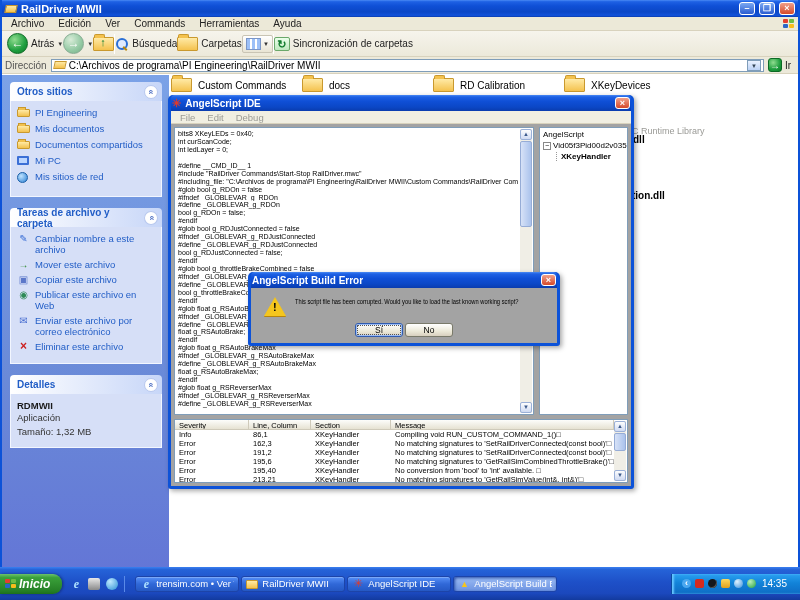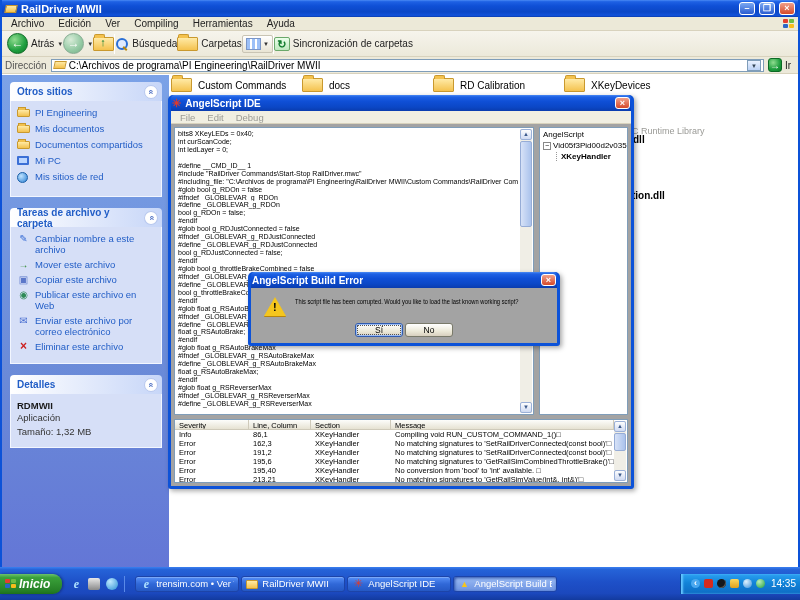--- a/index.html
+++ b/index.html
@@ -145,21 +145,21 @@
   .messenger-icon{border-radius:50%;background:radial-gradient(circle at 35% 30%,#bfe9ff,#2a8fd4);}
   .qsep{width:1px;height:16px;background:#1a3a8c;border-right:1px solid #5a8ae8;}
   .tk-buttons{display:flex;gap:2px;margin-left:2px;}
   .tkb{width:104px;height:16px;border-radius:3px;display:flex;align-items:center;gap:4px;padding:0 4px;color:#fff;font-size:9.5px;overflow:hidden;white-space:nowrap;
     background:linear-gradient(180deg,#5690f8,#3068d8 50%,#2558c4);border:1px solid #1d44a8;box-shadow:inset 0 1px 0 #7aa8f8;}
   .tkb.active{background:linear-gradient(180deg,#9cbcf4,#6e94e2);box-shadow:inset 1px 1px 3px #2a50a8;color:#fff;}
   .tki{flex:0 0 12px;height:12px;font-size:9px;line-height:12px;text-align:center;}
   .folder-tb-icon{background:linear-gradient(#ffeaa6,#f4c24e);border:1px solid #c9992e;height:9px !important;margin-top:2px;border-radius:1px;}
   .warning-icon::before{content:"▲";color:#f6c51e;font-size:9px;}
   .tkl{overflow:hidden;text-overflow:clip;}
-  #tray{margin-left:auto;height:20px;display:flex;align-items:center;gap:4px;padding:0 4px 0 10px;color:#fff;font-size:10px;
+  #tray{margin-left:auto;height:20px;display:flex;align-items:center;gap:4px;padding:0 13px 0 10px;color:#fff;font-size:10px;
     background:linear-gradient(180deg,#2aa0f2 0%,#1283d8 45%,#0e6cc4 100%);border-left:1px solid #0a4aa0;box-shadow:inset 2px 0 2px #66c6ff;}
   .tray-ic{width:9px;height:9px;display:inline-block;border-radius:2px;font-size:9px;line-height:9px;text-align:center;}
   .chevron-icon{border-radius:50%;background:#4aa8f0;color:#fff;}
   .chevron-icon::before{content:"‹";font-weight:bold;line-height:8px;display:block;}
   .red-app-icon{background:#d42a1e;}
   .steam-icon{background:#15171c;border-radius:50%;box-shadow:inset -1px -1px 0 #555;}
   .yellow-app-icon{background:linear-gradient(#ffd95e,#e0a01e);}
   .magnifier-icon{border-radius:50%;background:radial-gradient(circle at 35% 30%,#dff2ff,#3a8fd8);}
   .green-app-icon{border-radius:50%;background:radial-gradient(circle at 35% 30%,#baf0ba,#1e9e3e);}
   .clock{margin-left:2px;}
@@ -179,21 +179,21 @@
       <span class="winbtn close">×</span>
     </div>
     <div class="ex-menu">
 
         <span class="mi">Archivo</span>
 
         <span class="mi">Edición</span>
 
         <span class="mi">Ver</span>
 
-        <span class="mi">Compiling</span>
+        <span class="mi">Commands</span>
 
         <span class="mi">Herramientas</span>
 
         <span class="mi">Ayuda</span>
 
       <span class="spacer"></span>
       <span class="winflag">
           <i></i>
           <i></i>
           <i></i>

